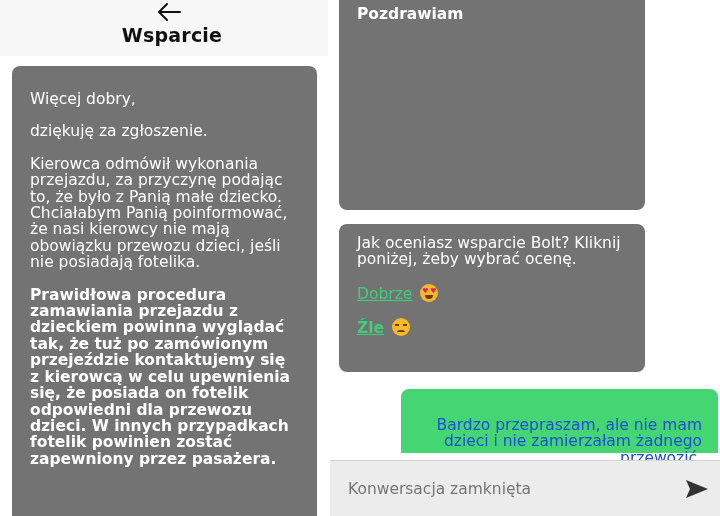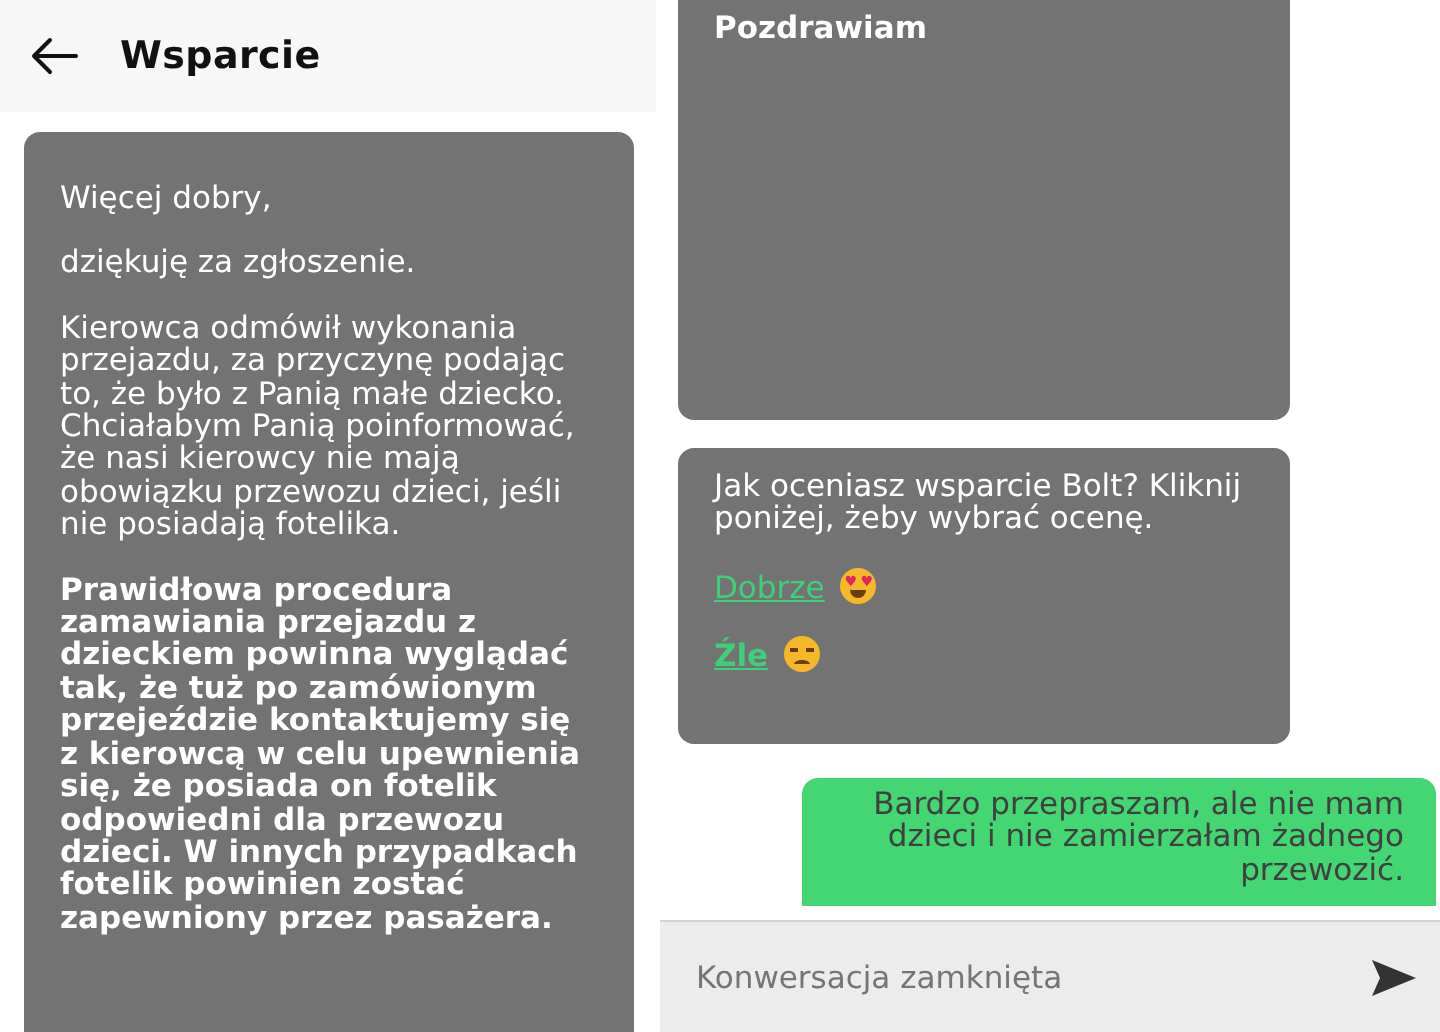--- a/index.html
+++ b/index.html
@@ -4,40 +4,40 @@
 <style>
   * { box-sizing: border-box; margin: 0; padding: 0; }
   html, body { width: 720px; height: 516px; overflow: hidden; background: #ffffff; }
   body { font-family: "DejaVu Sans", sans-serif; position: relative; }
 
   .panel { position: absolute; top: 0; height: 516px; overflow: hidden; background: #ffffff; }
   .panel-left { left: 0; width: 328px; }
   .panel-right { left: 330px; width: 390px; }
 
   
-  .header { position: absolute; left: 0; top: 0; width: 328px; height: 56px; background: #f7f7f7; display: flex; align-items: center; }
+  .header { position: absolute; left: 0; top: 0; width: 328px; height: 56px; background: #f7f7f7; display: flex; align-items: center; flex-direction: column; }
   .back-btn { width: 30px; height: 24px; margin-left: 14px; display: flex; align-items: center; cursor: pointer; }
   .header-title { margin-left: 16px; font-size: 19px; font-weight: bold; color: #111111; letter-spacing: 0.2px; }
 
   .bubble { position: absolute; background: #737373; color: #ffffff; border-radius: 8px; font-size: 15.5px; line-height: 16.4px; }
   .bubble p { margin-bottom: 16px; }
   .bubble p:last-child { margin-bottom: 0; font-weight: bold; }
   .link { color: #3fcf7a; text-decoration: underline; cursor: pointer; }
 
   .bubble-left { left: 12px; top: 66px; width: 305px; height: 460px; padding: 25px 18px 0 18px; border-radius: 8px 8px 0 0; }
   .bubble-right1 { left: 9px; top: -20px; width: 306px; height: 230px; padding: 26px 18px 0 18px; }
   .bubble-right2 { left: 9px; top: 224px; width: 306px; height: 148px; padding: 11px 18px 0 18px; }
 
   .emoji { display: inline-block; width: 18px; height: 18px; border-radius: 50%; vertical-align: -3px; position: relative; background: #f5b829; margin-left: 3px; }
   .heart { position: absolute; top: 5px; width: 6px; height: 5px; color: #e0245e; font-size: 7px; line-height: 5px; }
   .mouth-open { position: absolute; left: 5px; top: 11px; width: 8px; height: 4px; background: #6b3b12; border-radius: 0 0 5px 5px; }
   .eye { position: absolute; top: 6px; width: 4px; height: 2px; background: #6b3b12; }
   .mouth-sad { position: absolute; left: 5px; top: 12px; width: 8px; height: 4px; border-top: 2px solid #6b3b12; border-radius: 50% 50% 0 0; }
 
-  .bubble-user { position: absolute; left: 71px; top: 389px; width: 317px; height: 64px; background: #44d672; color: #404040; border-radius: 8px 8px 0 0; font-size: 15.5px; line-height: 16.4px; text-align: right; padding: 5px 16px 0 16px; }
+  .bubble-user { position: absolute; left: 71px; top: 389px; width: 317px; height: 64px; background: #44d672; color: #1d4ed8; border-radius: 8px 8px 0 0; font-size: 15.5px; line-height: 16.4px; text-align: right; padding: 28px 16px 0 16px; }
 
   .composer { position: absolute; left: 0; top: 460px; width: 390px; height: 56px; background: #ececec; border-top: 1px solid #d4d4d4; display: flex; align-items: center; }
   .composer-input { flex: 1; margin-left: 18px; font-size: 15.5px; color: #4c1d95; background: transparent; border: none; outline: none; font-family: "DejaVu Sans", sans-serif; }
   .send-btn { width: 30px; height: 30px; margin-right: 8px; display: flex; align-items: center; justify-content: center; cursor: pointer; }
 </style>
 </head>
 <body>
 
 <div class="panel panel-left">
   <div class="header">

